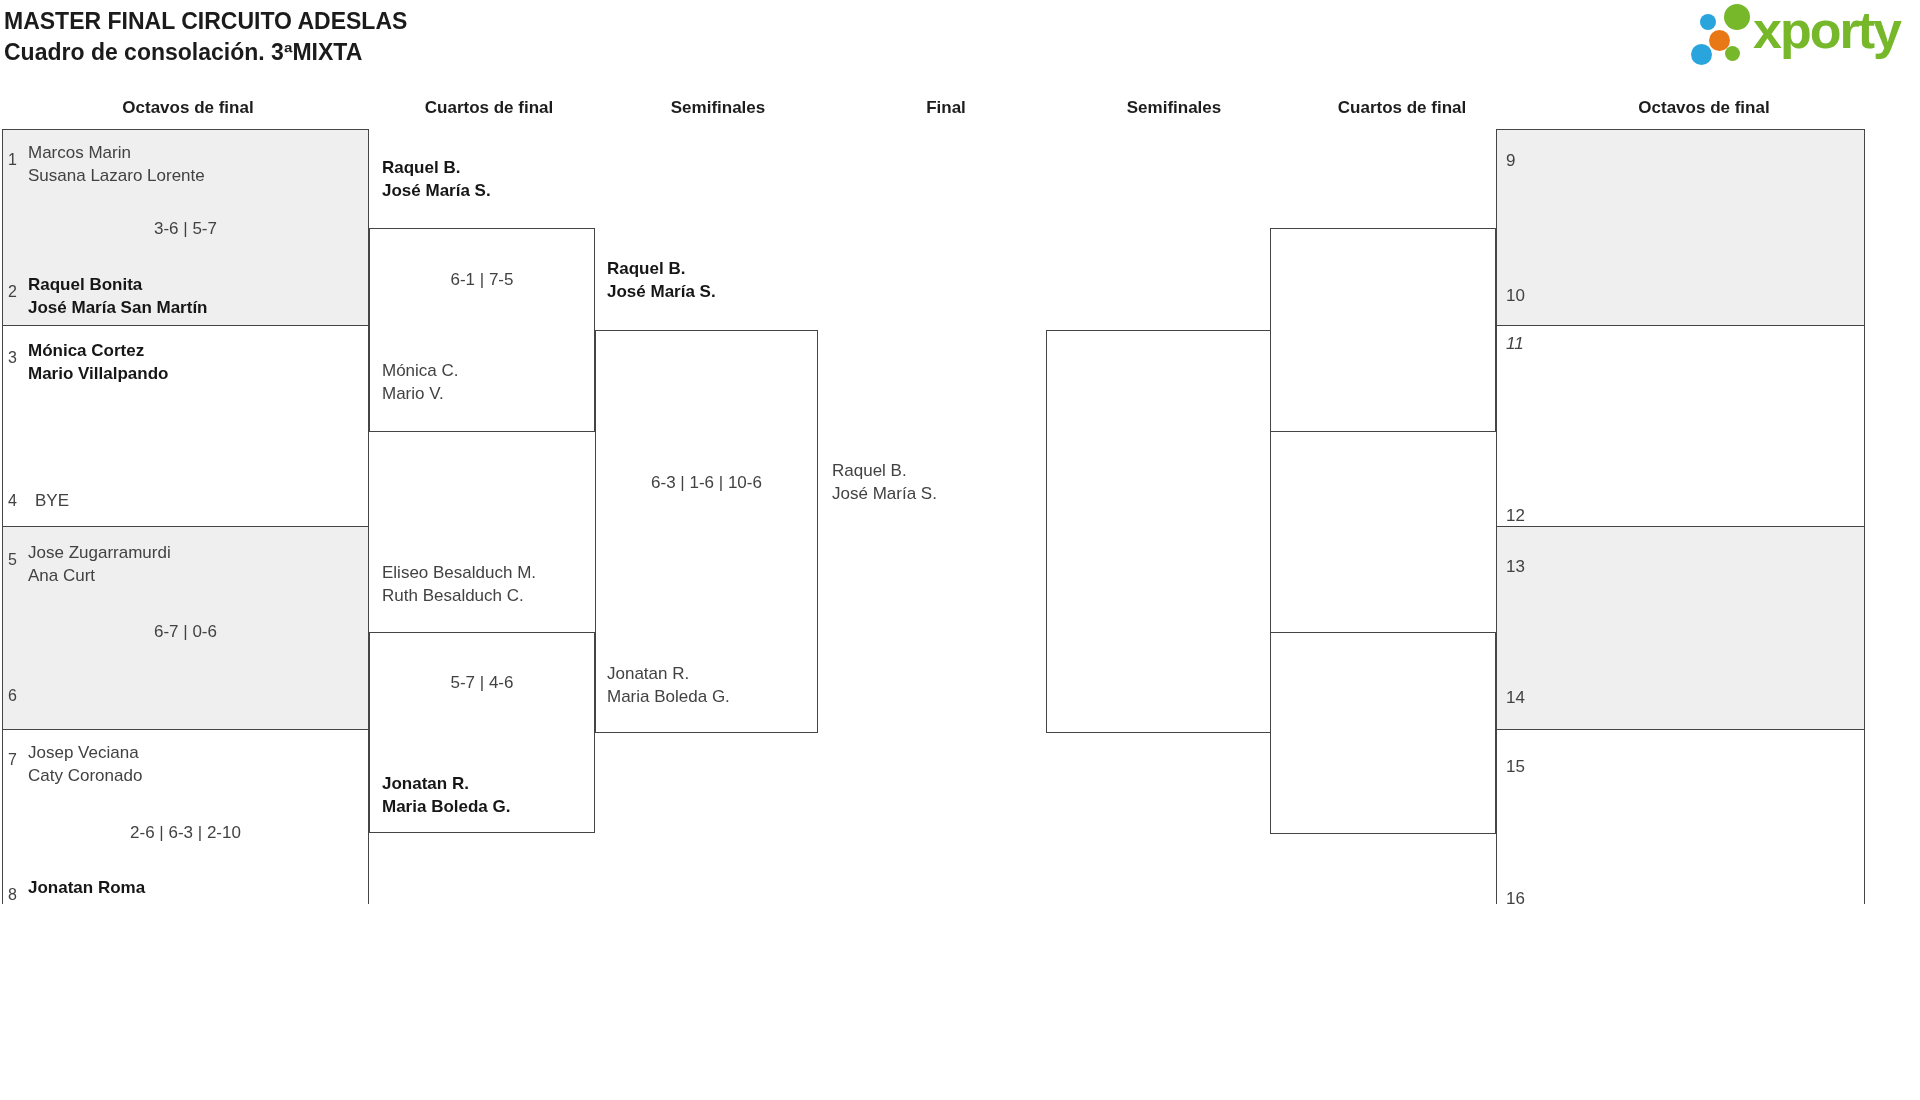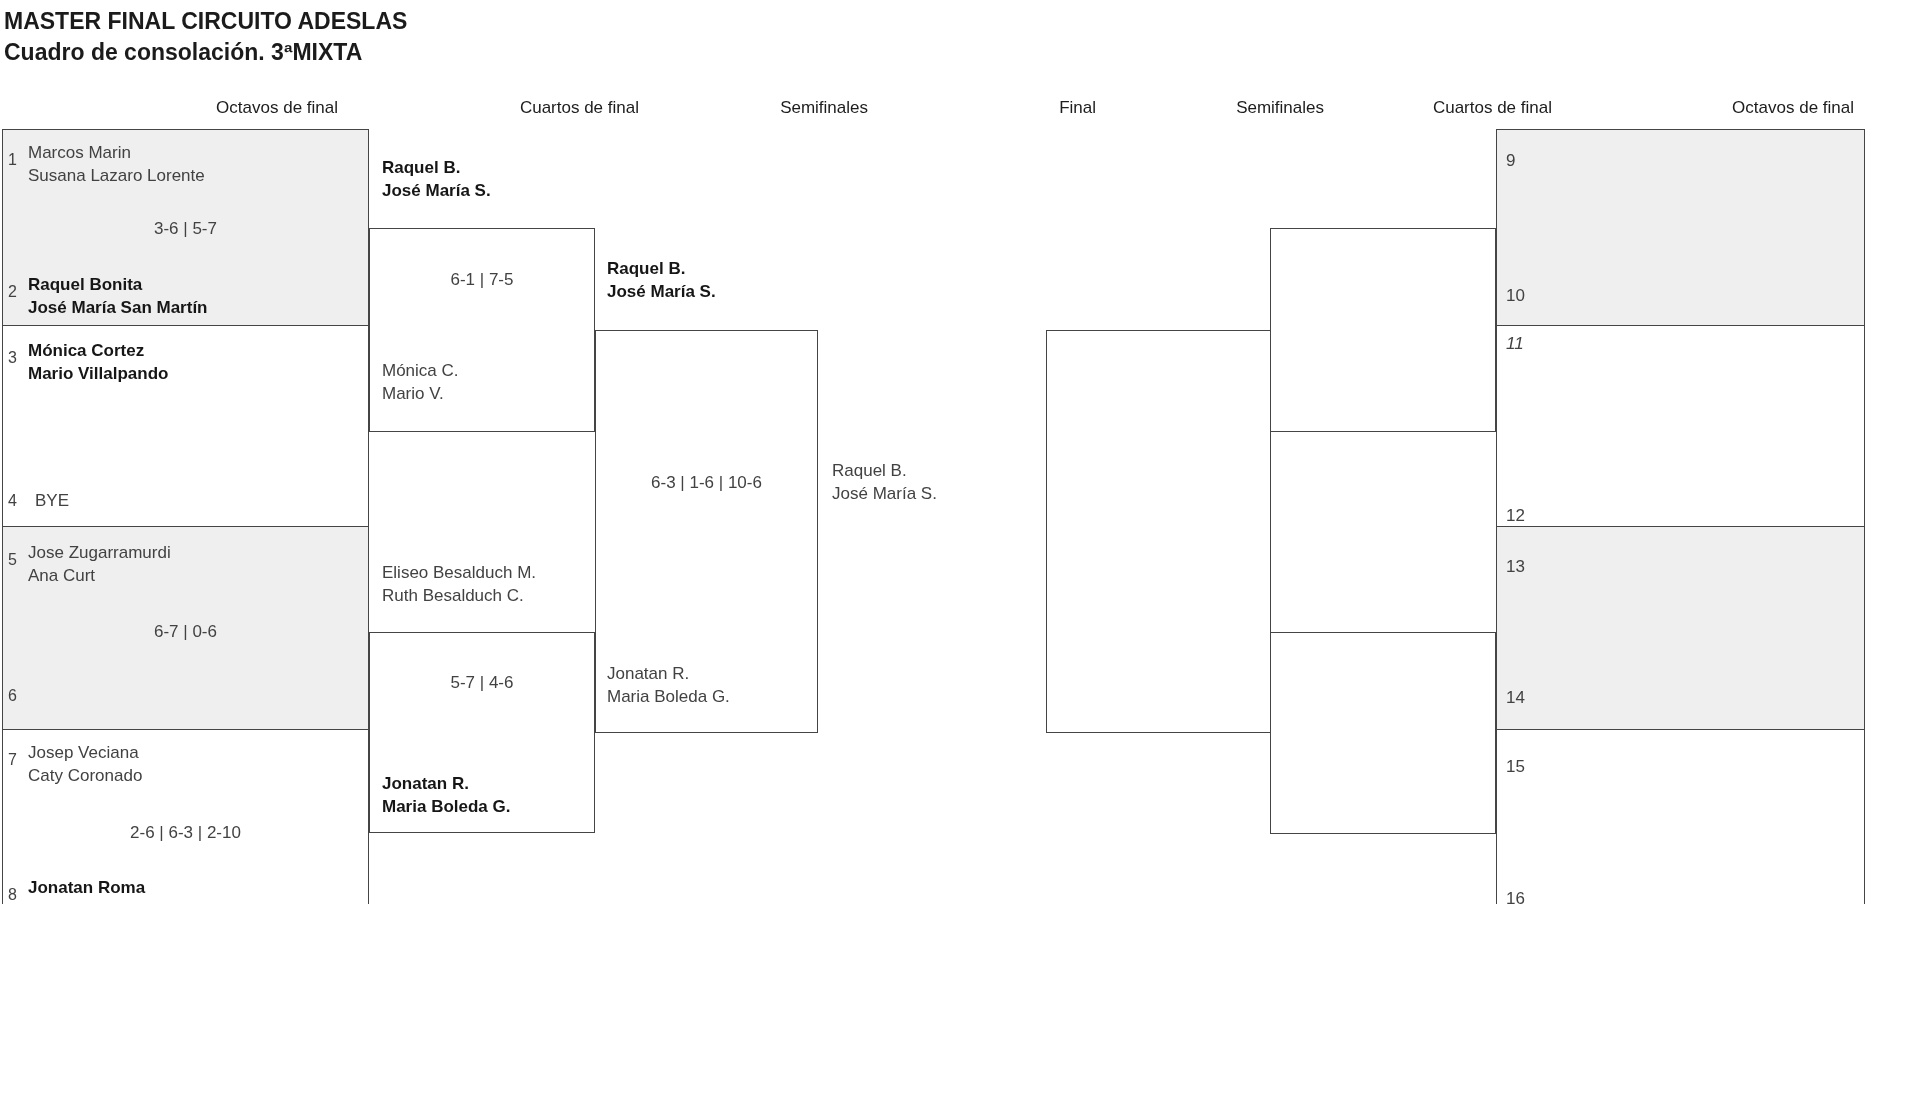--- a/index.html
+++ b/index.html
@@ -1,37 +1,45 @@
 <!DOCTYPE html>
 <html><head>
 <meta charset="utf-8">
 <style>
   html,body{margin:0;padding:0;background:#ffffff;}
   #page{position:relative;width:1920px;height:904px;background:#ffffff;overflow:hidden;
         font-family:"Liberation Sans","DejaVu Sans",sans-serif;color:#424242;}
   .abs{position:absolute;}
   .title{font-size:23px;font-weight:700;color:#1b1b1b;line-height:30px;white-space:nowrap;}
-  .round-header{font-size:17px;font-weight:400;color:#1d1d1d;text-align:right;width:300px;white-space:nowrap;}
+  .round-header{font-size:17px;font-weight:700;color:#1d1d1d;text-align:center;width:300px;white-space:nowrap;}
   .box{position:absolute;border:1px solid #454545;box-sizing:border-box;background:#ffffff;}
   .box.shaded{background:#efefef;}
   .t-name{font-size:17px;line-height:23px;color:#424242;white-space:nowrap;}
   .t-bold{font-weight:700;color:#161616;}
   .t-score{font-size:17px;line-height:23px;color:#424242;text-align:center;}
   .t-seed{font-size:16px;line-height:22px;color:#424242;}
   .dot{position:absolute;border-radius:50%;}
   .wordmark{font-size:52px;font-weight:700;letter-spacing:-2px;color:#76b82a;line-height:60px;white-space:nowrap;}
 </style>
 </head>
 <body>
 
 <div id="page">
 
   <div class="abs title" style="left:4px;top:6px;">MASTER FINAL CIRCUITO ADESLAS</div>
   <div class="abs title" style="left:4px;top:37px;text-align:center;">Cuadro de consolación. 3ªMIXTA</div>
 
+  <div class="abs" style="left:1688px;top:0;width:232px;height:72px;">
+    <span class="dot" style="left:12px;top:14px;width:16px;height:16px;background:#2aa4dc;"></span>
+    <span class="dot" style="left:36px;top:4px;width:26px;height:26px;background:#76b82a;"></span>
+    <span class="dot" style="left:21px;top:30px;width:21px;height:21px;background:#e87816;"></span>
+    <span class="dot" style="left:3px;top:44px;width:21px;height:21px;background:#2aa4dc;"></span>
+    <span class="dot" style="left:37px;top:46px;width:15px;height:15px;background:#76b82a;"></span>
+    <span class="abs wordmark" style="left:65px;top:0;">xporty</span>
+  </div>
 
   <div class="abs round-header" style="left:38px;top:98px;">Octavos de final</div>
   <div class="abs round-header" style="left:339px;top:98px;">Cuartos de final</div>
   <div class="abs round-header" style="left:568px;top:98px;">Semifinales</div>
   <div class="abs round-header" style="left:796px;top:98px;">Final</div>
   <div class="abs round-header" style="left:1024px;top:98px;">Semifinales</div>
   <div class="abs round-header" style="left:1252px;top:98px;">Cuartos de final</div>
   <div class="abs round-header" style="left:1554px;top:98px;">Octavos de final</div>
 
   <div class="box shaded" style="left:2px;top:129px;width:367px;height:197px;"></div>

